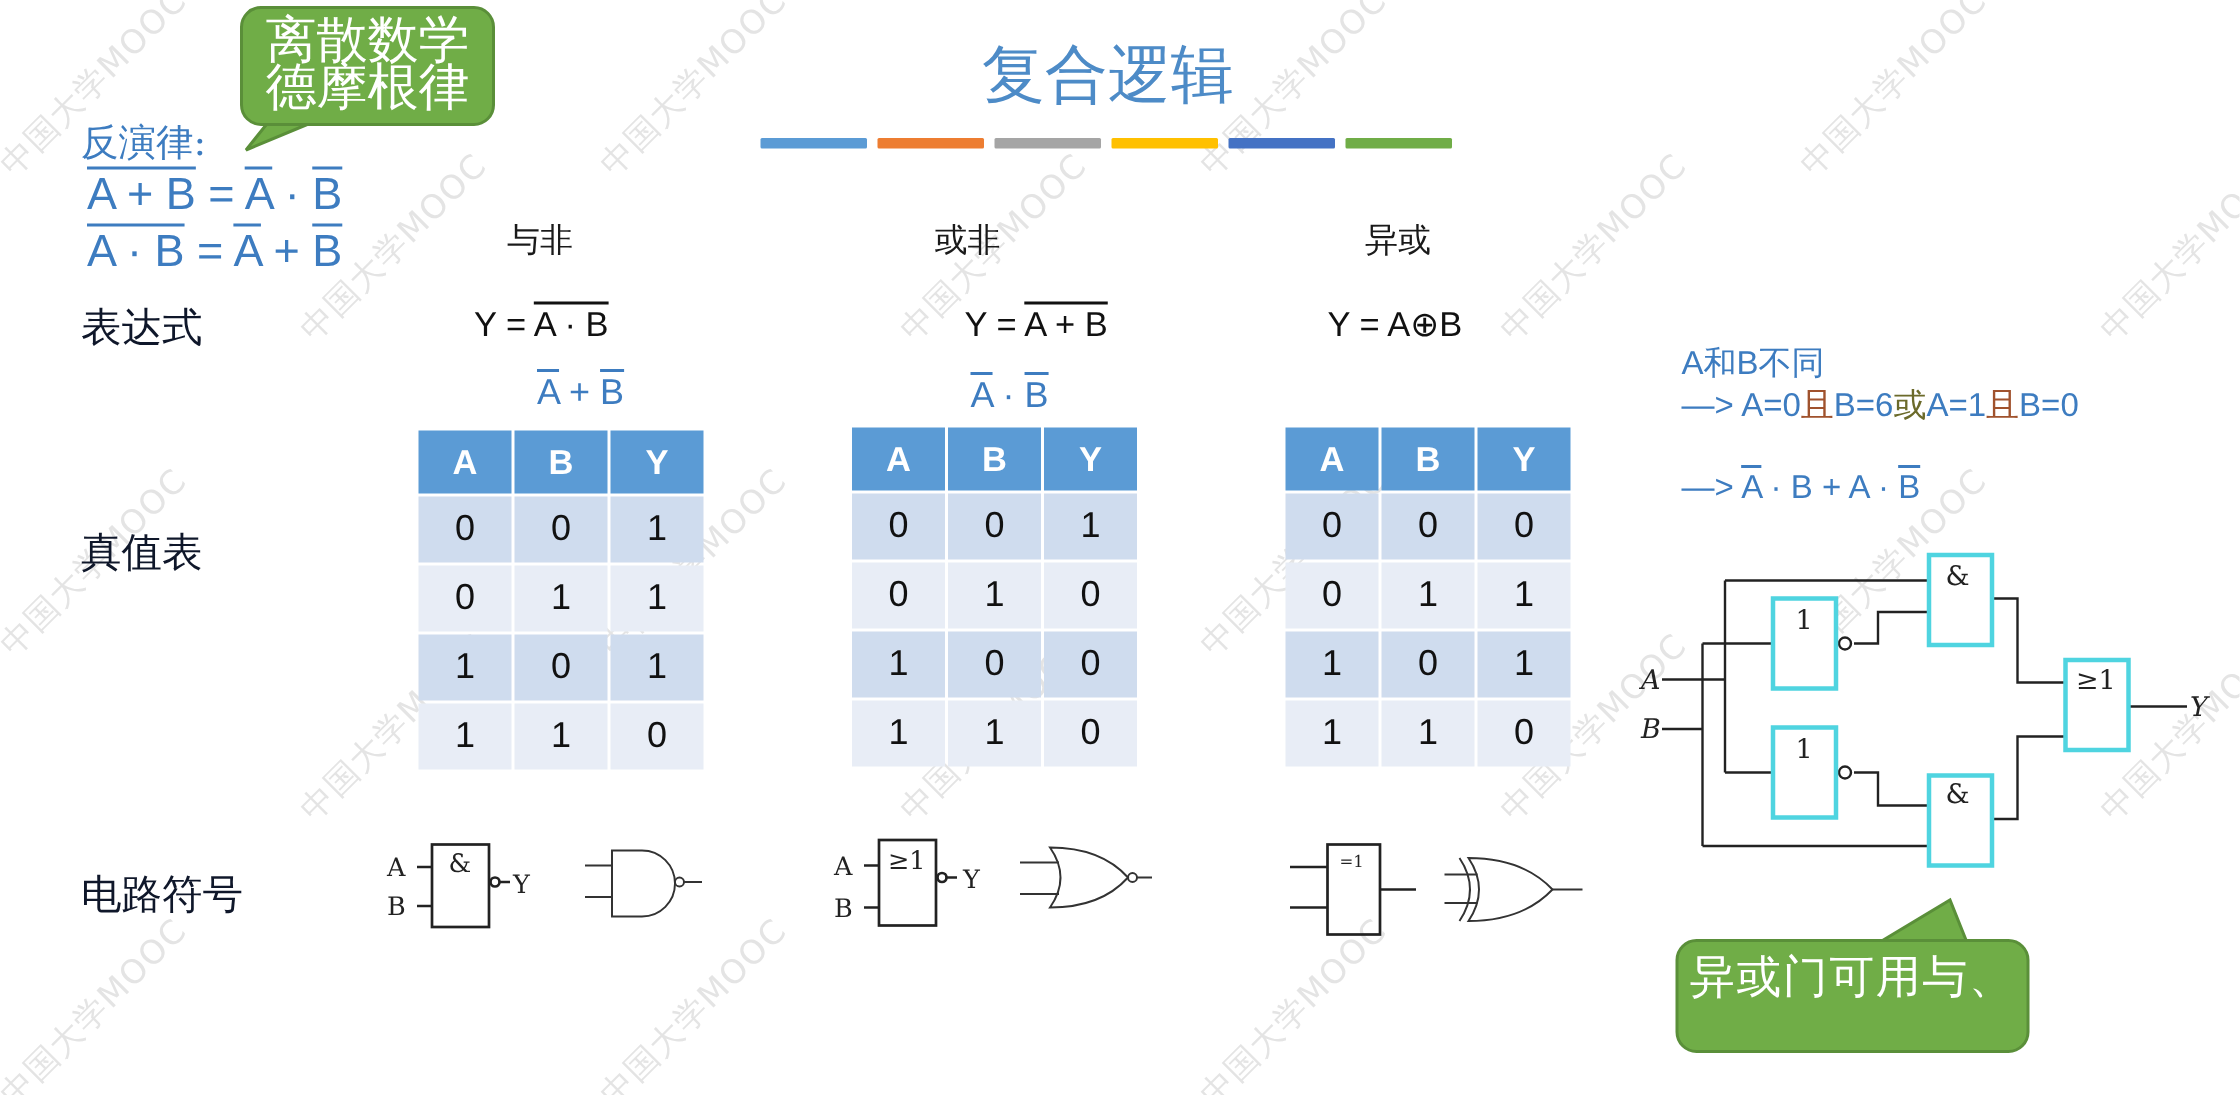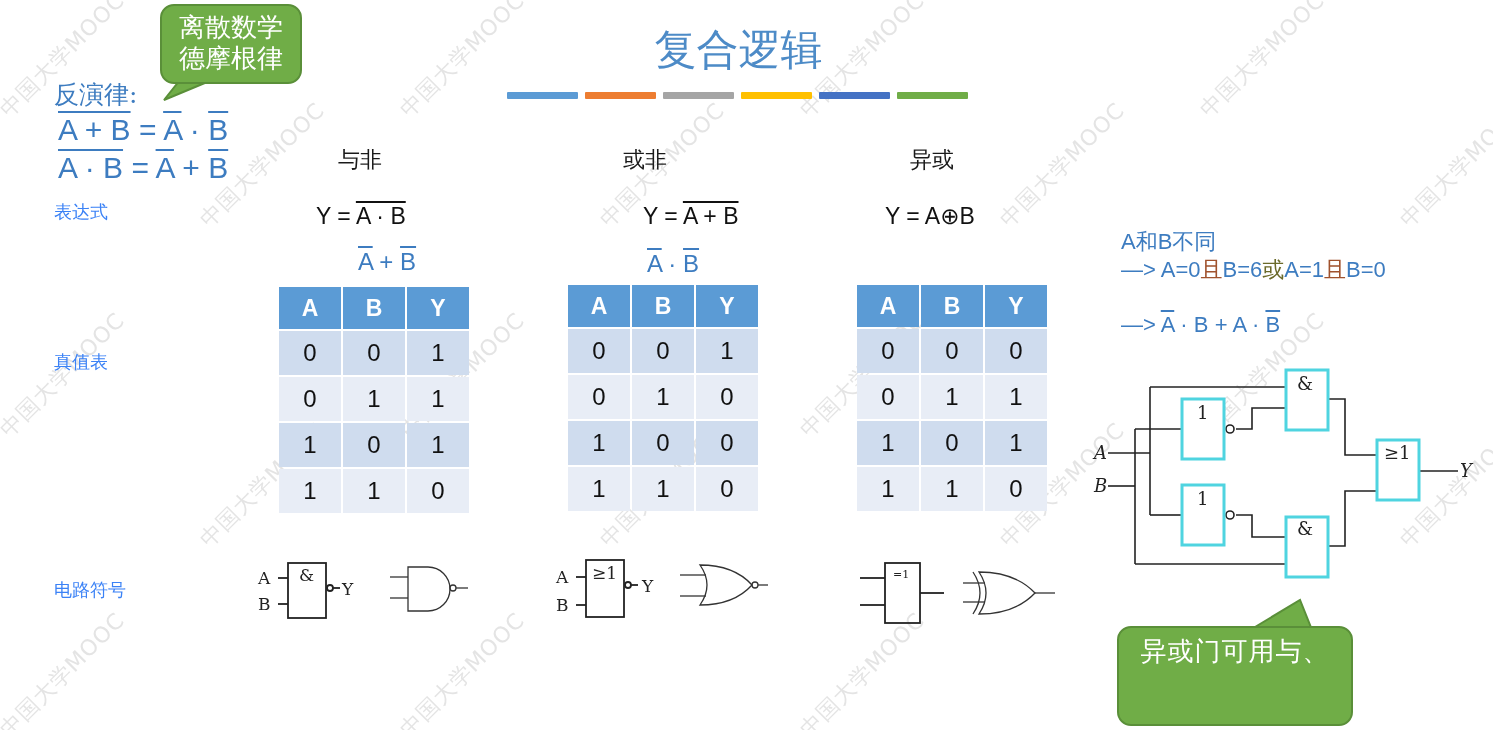--- a/index.html
+++ b/index.html
@@ -15,28 +15,28 @@
 
   .title { left:0; width:1493px; top:22px; text-align:center; font-size:42px; color:#4d8bc7; font-family:"DejaVu Serif", serif; margin-left:-8px; }
   .colorbar { top:92px; left:507px; display:flex; gap:7px; }
   .colorbar span { display:block; width:71px; height:7px; border-radius:1px; }
 
   .bubble {
     background:#70ad47; border:2px solid #5a8f39; color:#ffffff;
     border-radius:14px; font-family:"DejaVu Serif", serif;
     text-align:center; line-height:31px;
   }
-  .b1 { left:160px; top:4px; width:142px; height:80px; font-size:26px; padding-top:6px; box-sizing:border-box; }
-  .b2 { left:1117px; top:626px; width:236px; height:100px; font-size:26px; padding-top:8px; box-sizing:border-box; letter-spacing:1px; }
+  .b1 { left:160px; top:4px; width:170px; height:80px; font-size:34px; padding-top:6px; box-sizing:border-box; }
+  .b2 { left:1117px; top:626px; width:236px; height:76px; font-size:30px; padding-top:8px; box-sizing:border-box; letter-spacing:1px; }
 
   .law-title { left:54px; top:78px; font-size:25px; color:#3d7cc0; font-family:"DejaVu Serif", serif; }
   .law { left:58px; font-size:30px; color:#3d7cc0; font-family:"Liberation Sans", sans-serif; }
   .ov { text-decoration:overline; text-decoration-thickness:2px; }
 
-  .rowlabel { left:54px; font-size:18px; font-family:Liberation Sans, sans-serif; color:#3b82f6; }
+  .rowlabel { left:54px; font-size:27px; font-family:Liberation Sans, sans-serif; color:#0f172a; }
   .colhead { font-size:22px; font-family:"DejaVu Serif", serif; color:#1a1a1a; }
 
   .expr { font-size:23px; font-family:"Liberation Sans", sans-serif; color:#111; white-space:nowrap; }
   .expr2 { font-size:24px; font-family:"Liberation Sans", sans-serif; color:#3d7cc0; white-space:nowrap; }
 
   table.tt { position:absolute; border-collapse:separate; border-spacing:2px; font-family:"Liberation Sans", sans-serif; }
   table.tt th { background:#5b9bd5; color:#fff; font-size:23px; font-weight:bold; width:60px; height:40px; text-align:center; }
   table.tt td { font-size:24px; color:#111; width:60px; height:42px; text-align:center; }
   table.tt tr.odd td { background:#cfdcee; }
   table.tt tr.even td { background:#e8edf6; }

